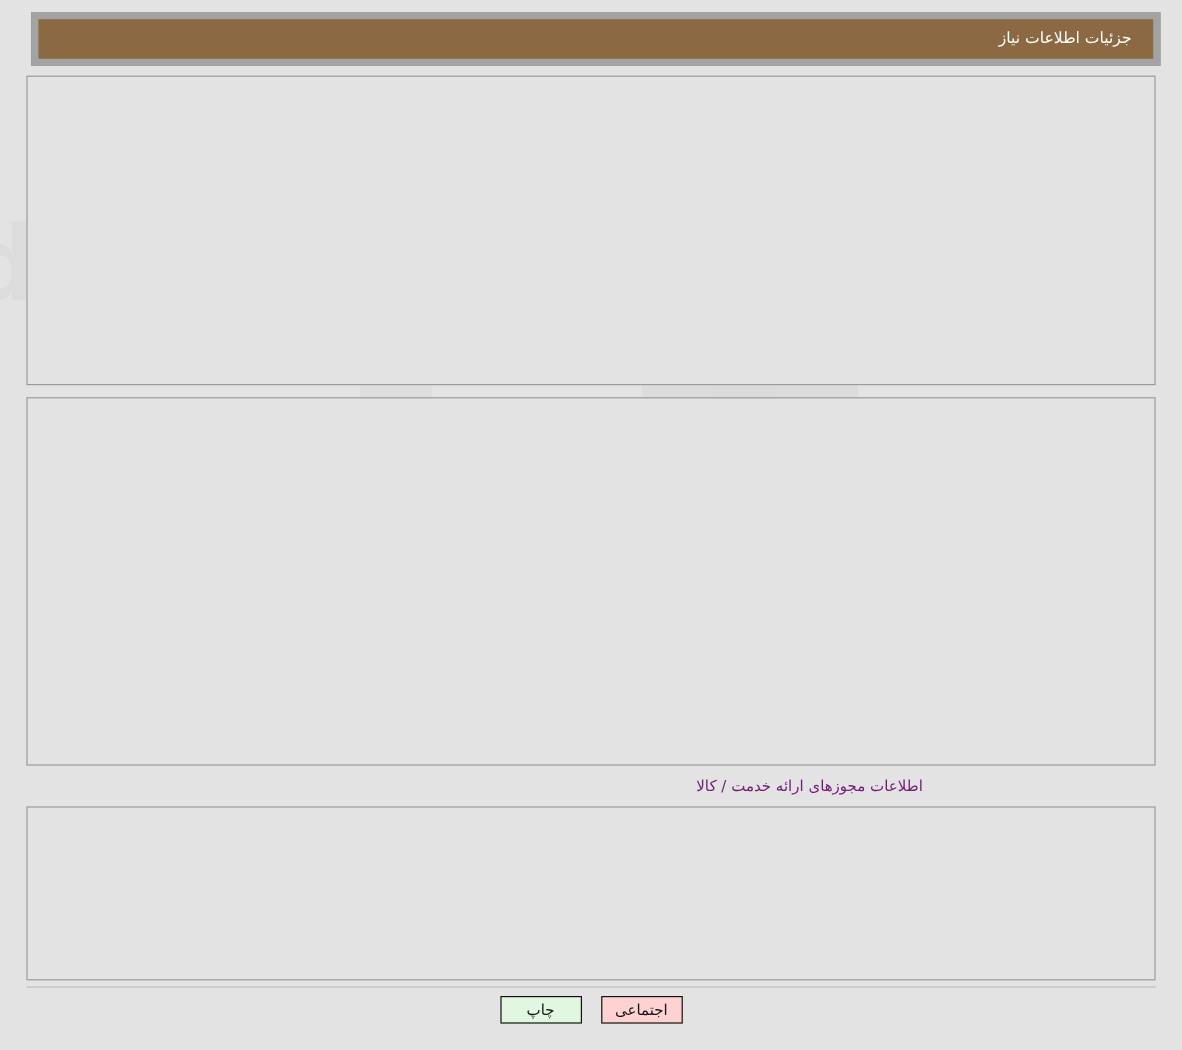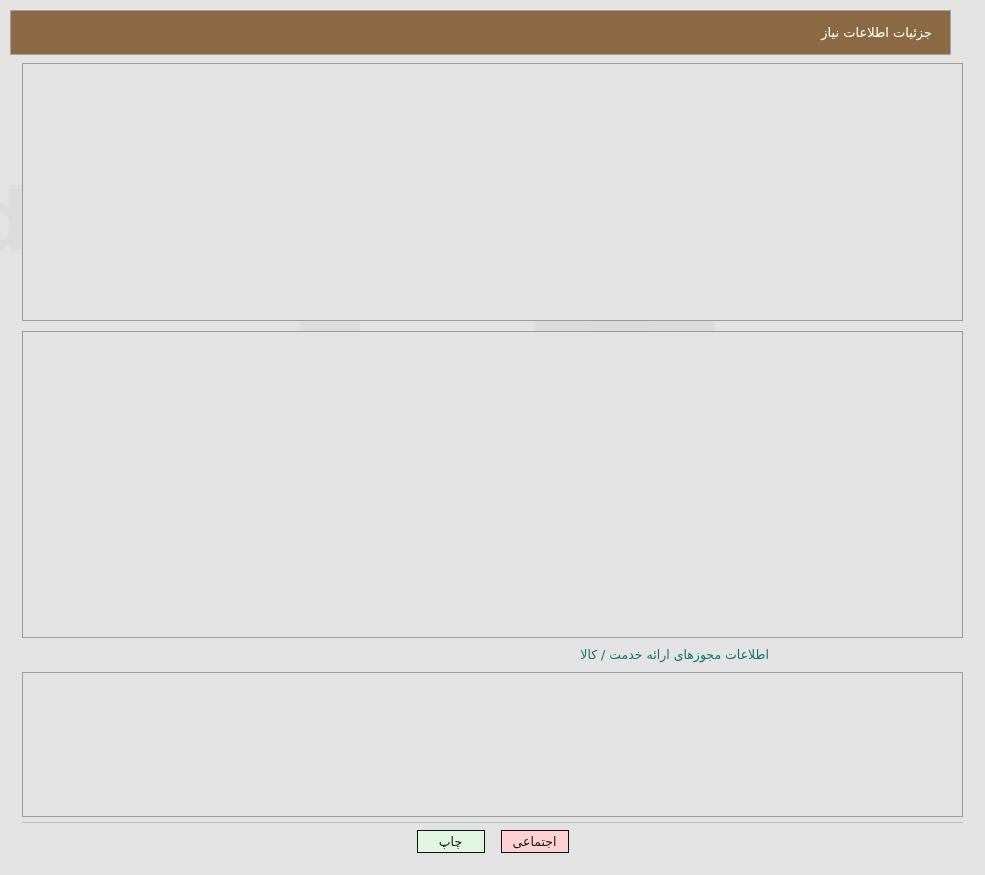--- a/index.html
+++ b/index.html
@@ -23,24 +23,24 @@
     left: 0; top: 120px;
     width: 985px; height: 330px;
     pointer-events: none;
     z-index: 0;
     opacity: .30;
   }
 
   
   .header {
     position: absolute;
-    left: 10px; top: 10px;
+    left: 26px; top: 10px;
     width: 941px; height: 45px;
     background: #8b6a43;
-    border: 1px solid #a3a3a3;
+    border: 6px solid #a3a3a3;
     box-sizing: border-box;
     display: flex;
     align-items: center;
     justify-content: flex-start;
     z-index: 3;
   }
   .header-title {
     color: #ffffff;
     font-size: 13px;
     padding-right: 18px;
@@ -156,21 +156,21 @@
   .strong-lbl {
     position: absolute;
     font-size: 12.5px;
     font-weight: bold;
     color: #111;
     white-space: nowrap;
   }
   .plain-lbl {
     position: absolute;
     font-size: 12.5px;
-    color: #0f766e;
+    color: #701a75;
     white-space: nowrap;
     text-align: center;
   }
 
   
   table.grid {
     position: absolute;
     border-collapse: collapse;
     font-size: 11.5px;
     background: #ffffff;

